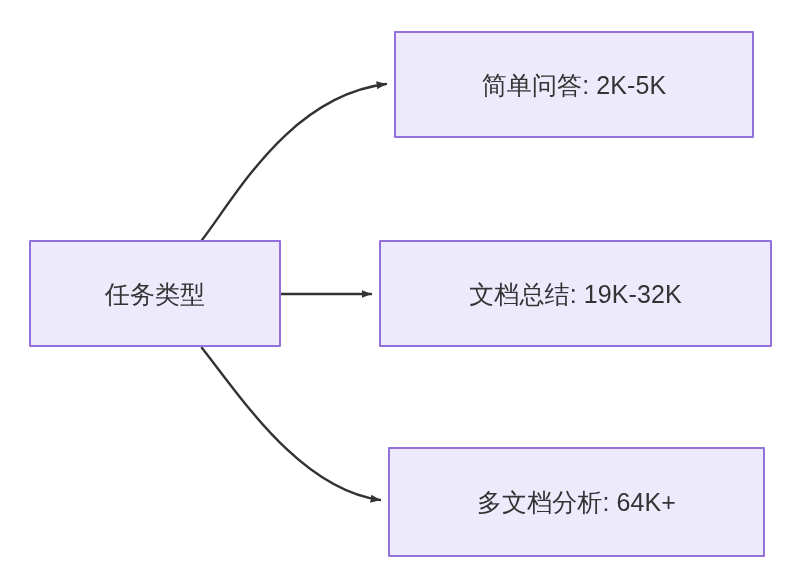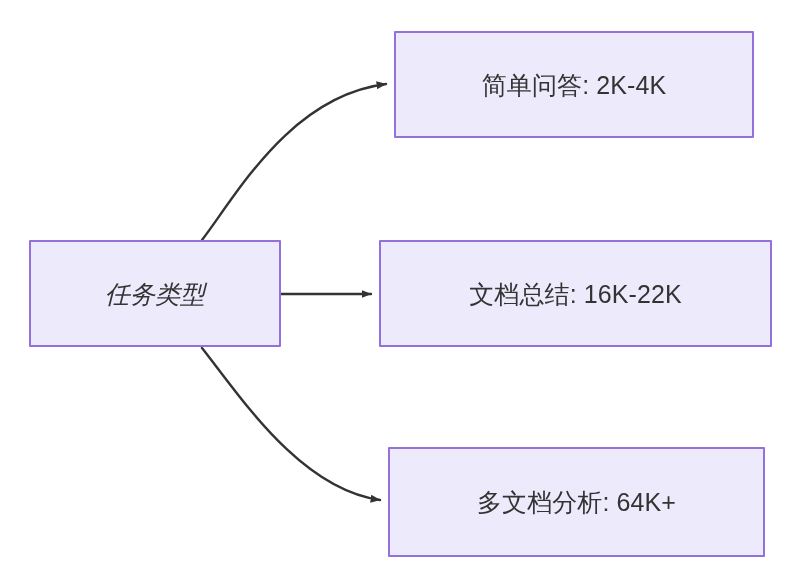--- a/index.html
+++ b/index.html
@@ -44,21 +44,20 @@
     line-height: 1.2;
     letter-spacing: 0.1px;
     white-space: nowrap;
   }
   
   #node-source {
     left: 29px;
     top: 240px;
     width: 252px;
     height: 107px;
-    font-style: italic;
   }
   #node-simple-qa {
     left: 394px;
     top: 31px;
     width: 360px;
     height: 107px;
   }
   #node-doc-summary {
     left: 379px;
     top: 240px;
@@ -89,24 +88,24 @@
     <path d="M 281,294 L 371,294" fill="none" stroke="#333333" stroke-width="2.4" stroke-linecap="round" marker-end="url(#arrowhead)"></path>
 
     <path d="M 202,348 C 240,396 300,489 380,500" fill="none" stroke="#333333" stroke-width="2.4" stroke-linecap="round" marker-end="url(#arrowhead)"></path>
   </svg>
 
   <div class="node" id="node-source">
     <span class="node-label">任务类型</span>
   </div>
 
   <div class="node" id="node-simple-qa">
-    <span class="node-label">简单问答: 2K-4K</span>
+    <span class="node-label">简单问答: 2K-5K</span>
   </div>
 
   <div class="node" id="node-doc-summary">
-    <span class="node-label">文档总结: 16K-22K</span>
+    <span class="node-label">文档总结: 19K-32K</span>
   </div>
 
   <div class="node" id="node-multi-doc">
     <span class="node-label">多文档分析: 64K+</span>
   </div>
 
 </div>
 
 </body></html>

